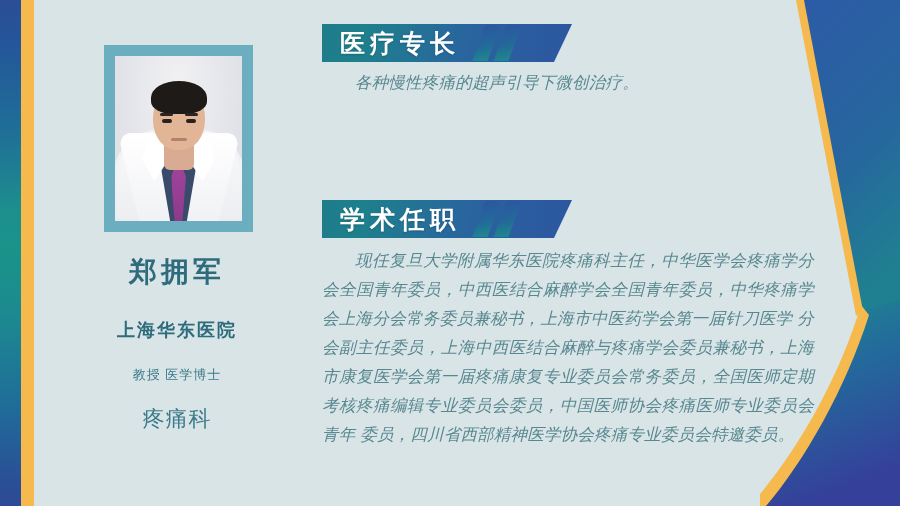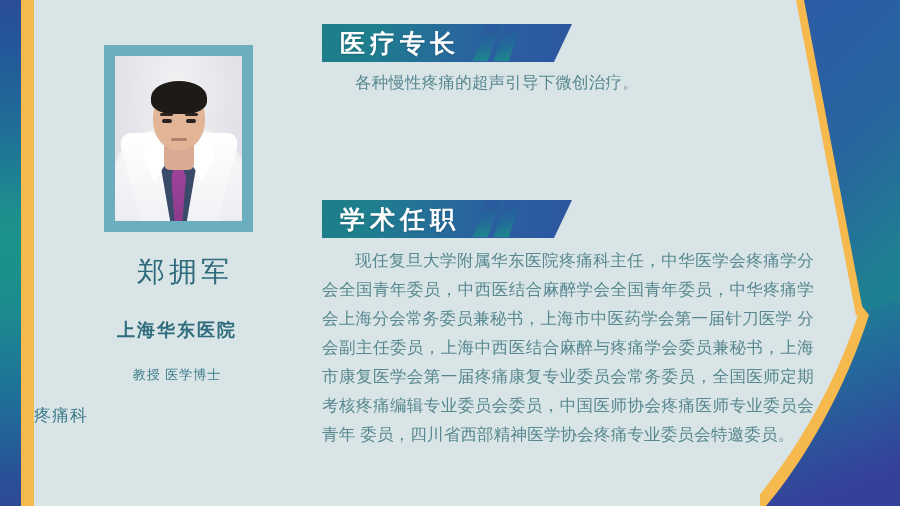--- a/index.html
+++ b/index.html
@@ -167,24 +167,23 @@
     background: #b57f6d;
     border-radius: 2px;
   }
 
   .name {
     position: absolute;
     left: 0; top: 253px;
     width: 286px;
     text-align: center;
     font-size: 28px;
-    font-weight: normal;
+    font-weight: bold;
     letter-spacing: 4px;
     color: #2d6b7d;
-    padding-left: 8px;
   }
   .hospital {
     position: absolute;
     left: 0; top: 318px;
     width: 286px;
     text-align: center;
     font-size: 18px;
     font-weight: bold;
     letter-spacing: 2px;
     color: #2d6b7d;
@@ -195,21 +194,22 @@
     width: 286px;
     text-align: center;
     font-size: 13px;
     letter-spacing: 1px;
     color: #3c7b8a;
   }
   .dept {
     position: absolute;
     left: 0; top: 404px;
     width: 286px;
-    font-size: 17px;
+    text-align: center;
+    font-size: 22px;
     letter-spacing: 1px;
     color: #3c7b8a;
   }
 
   
   .content {
     position: absolute;
     left: 322px; top: 0;
     width: 510px; height: 506px;
   }
@@ -249,21 +249,21 @@
   .slash-2 { left: 178px; }
 
   .para {
     font-size: 16.5px;
     line-height: 29px;
     color: #57888f;
     text-align: justify;
     text-justify: inter-ideograph;
     letter-spacing: 0.2px;
   }
-  .para p { margin: 0; }
+  .para p { margin: 0; font-style: italic; }
   .indent { text-indent: 2em; }
 
   .block-1 {
     position: absolute;
     left: 0; top: 24px;
     width: 498px;
   }
   .block-1 .para { margin-top: 6px; width: 492px; }
 
   .block-2 {

